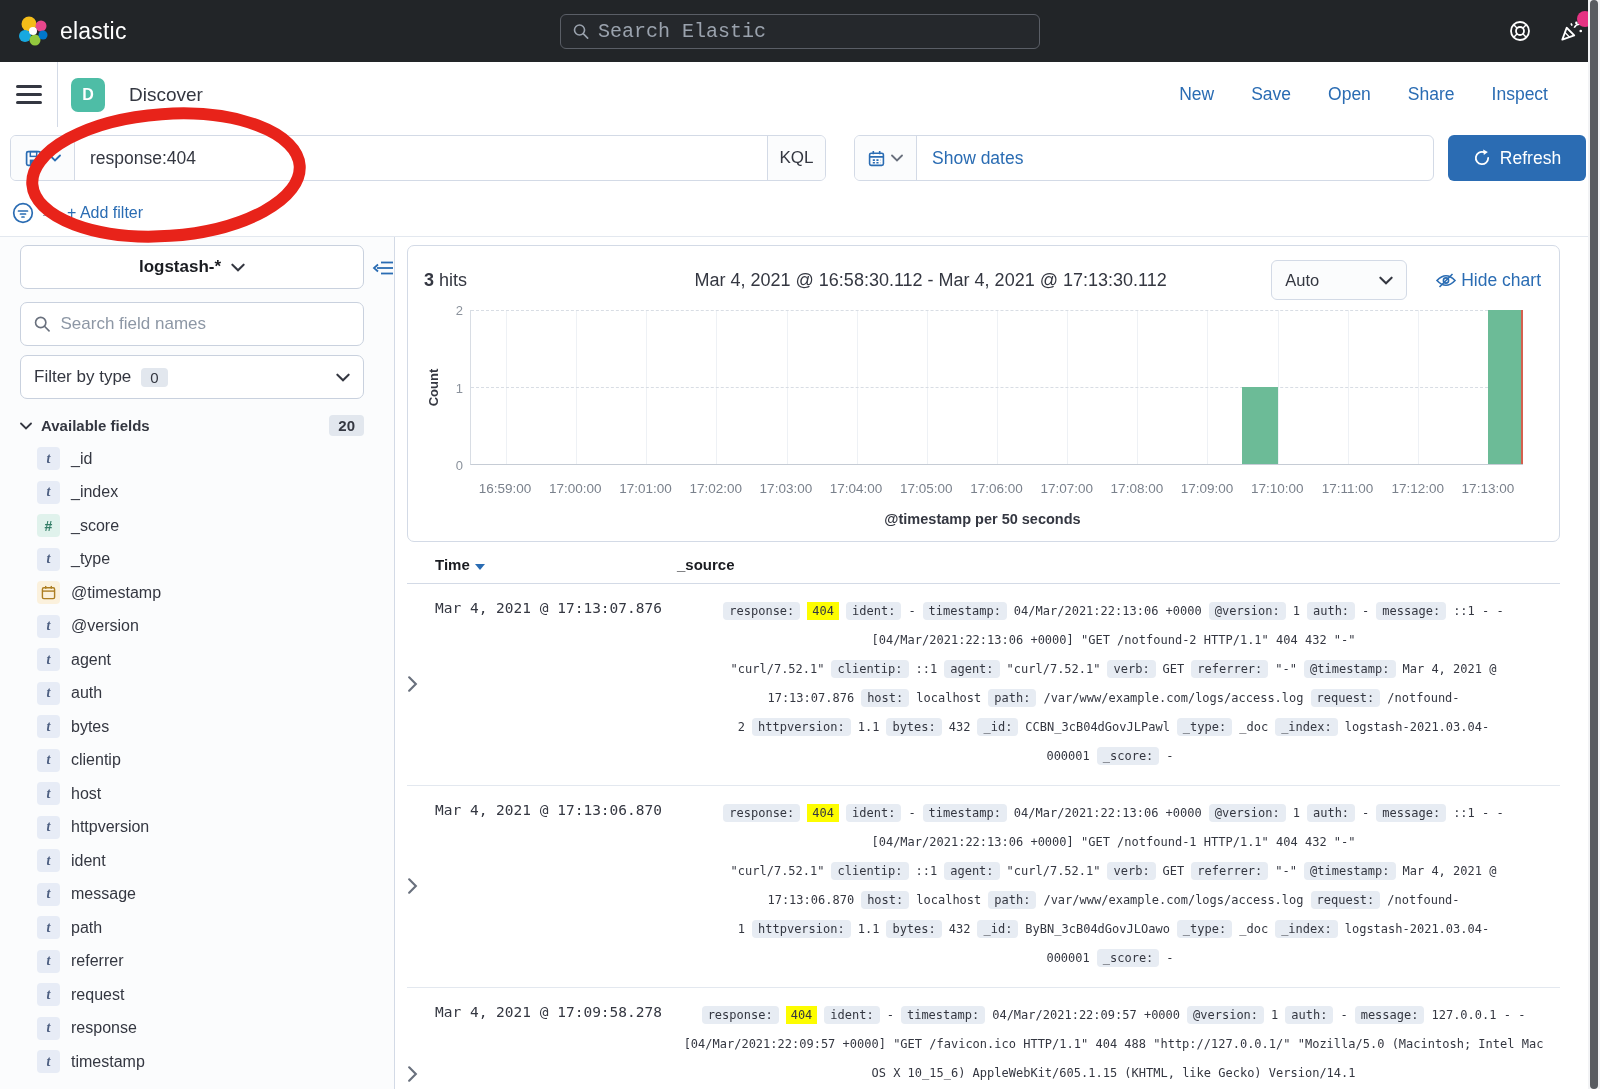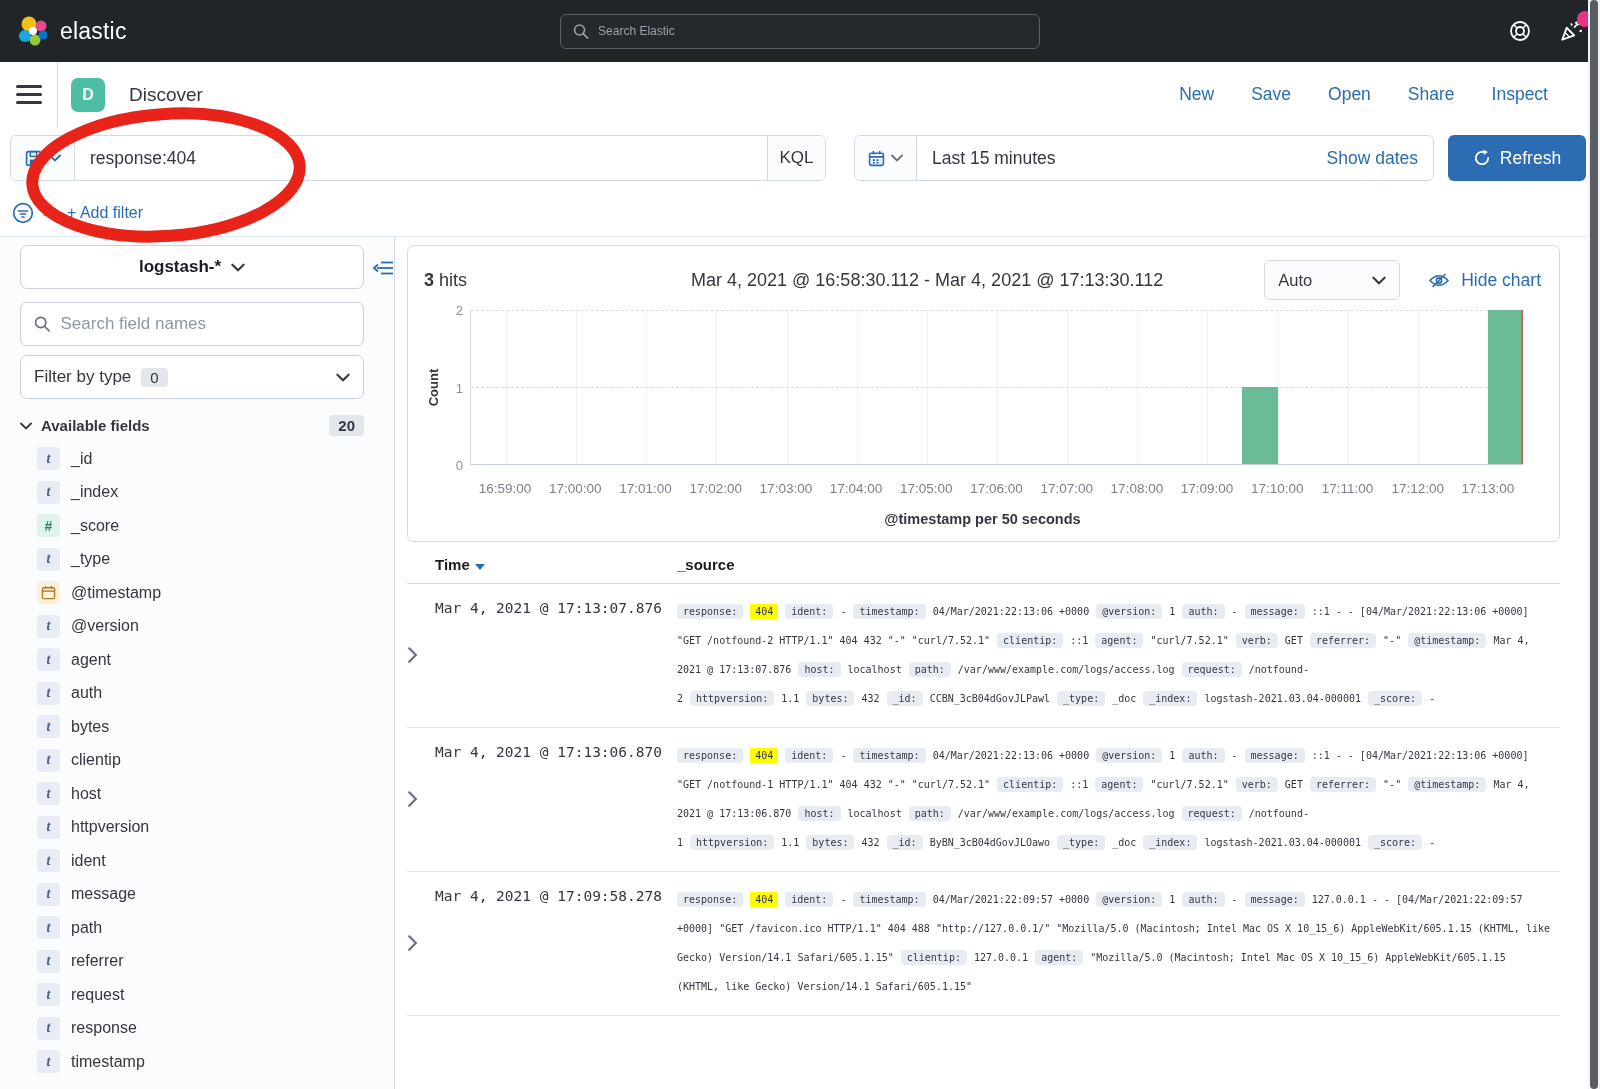--- a/index.html
+++ b/index.html
@@ -6,22 +6,22 @@
   html,body { width:1600px; height:1089px; overflow:hidden; background:#fff;
     font-family:"Liberation Sans", sans-serif; color:#343741; }
   .mono { font-family:"DejaVu Sans Mono", monospace; }
 
   
   .topbar { height:62px; background:#222528; display:flex; align-items:center; padding:0 18px; position:relative; }
   .brand { display:flex; align-items:center; gap:10px; }
   .brand-name { color:#fff; font-size:23px; font-weight:400; letter-spacing:.2px; }
   .top-search { position:absolute; left:560px; width:480px; height:35px; border:1px solid #5a5e66; border-radius:6px;
     display:flex; align-items:center; gap:9px; padding:0 12px; background:#25282c; }
-  .top-search input { background:transparent; border:none; outline:none; color:#a6adb8; font-size:12px; width:100%;
-    font-family:Liberation Sans, sans-serif; }
+  .top-search input { background:transparent; border:none; outline:none; color:#a6adb8; font-size:20px; width:100%;
+    font-family:Liberation Mono, monospace; }
   .top-search input::placeholder { color:#9aa2ad; }
   .top-icons { position:absolute; right:16px; display:flex; align-items:center; gap:26px; }
   .icon-btn { position:relative; background:none; border:none; cursor:pointer; display:flex; }
   .notif-dot { position:absolute; top:-7px; right:-9px; width:16px; height:16px; border-radius:50%; background:#e63383; }
 
   
   .appbar { height:65px; display:flex; align-items:center; background:#fff; }
   .menu-btn { width:58px; height:100%; border:none; background:none; border-right:1px solid #d3dae6; cursor:pointer;
     display:flex; align-items:center; justify-content:center; }
   .burger { width:26px; }
@@ -89,21 +89,21 @@
   .main { flex:1; padding:8px 40px 0 12px; background:#fff; min-width:0; }
   .panel { border:1px solid #d3dae6; border-radius:7px; padding:12px 18px 14px 16px; }
   .panel-head { display:flex; align-items:center; height:44px; }
   .hits { font-size:18px; width:180px; }
   .hits b { font-weight:700; }
   .head-range { flex:1; text-align:center; font-size:18px; }
   .interval-select { width:136px; height:40px; border:1px solid #d3dae6; border-radius:6px; background:#fbfcfd;
     display:flex; align-items:center; padding:0 13px; font-size:16.5px; gap:8px; cursor:pointer; margin:0 28px 0 14px;
     font-family:"Liberation Sans", sans-serif; color:#343741; }
   .interval-select .chev { margin-left:auto; }
-  .hide-chart { display:flex; align-items:center; gap:11px; color:#2a6cb3; font-size:17.5px; background:none; border:none;
+  .hide-chart { display:flex; align-items:center; gap:4px; color:#2a6cb3; font-size:17.5px; background:none; border:none;
     cursor:pointer; margin-left:auto; font-family:"Liberation Sans", sans-serif; }
 
   .chart-row { display:flex; margin-top:8px; }
   .ylab { width:20px; display:flex; align-items:center; justify-content:center; }
   .ylab span { transform:rotate(-90deg); font-size:13px; font-weight:700; white-space:nowrap; }
   .yticks { width:26px; position:relative; height:155px; }
   .yticks span { position:absolute; right:7px; transform:translateY(-50%); font-size:13px; color:#8b929c; }
   .plot { flex:1; position:relative; height:155px; border-left:1px solid #d8dde4; border-bottom:1px solid #c6ccd5;
     margin-right:18px; }
   .vgrid { position:absolute; top:0; bottom:0; width:1px; background:#eef1f5; }
@@ -119,21 +119,21 @@
   .t-head { display:flex; border-bottom:1px solid #d3dae6; padding:10px 0 9px; }
   .t-head .c-exp { width:28px; }
   .c-time { width:242px; flex:0 0 auto; }
   .c-src { flex:1; min-width:0; padding-right:10px; }
   .th-label { font-size:15px; font-weight:700; color:#1a1c21; }
   .sort-caret { display:inline-block; width:0; height:0; border-left:5px solid transparent; border-right:5px solid transparent;
     border-top:6px solid #2a6cb3; margin-left:5px; }
   .t-row { display:flex; border-bottom:1px solid #e3e8ef; padding:13px 0 14px; }
   .expander { width:28px; padding-top:3px; background:none; border:none; cursor:pointer; text-align:left; }
   .row-time { font-size:14.5px; padding-top:3px; }
-  .src-tokens { line-height:29px; font-size:10px; word-break:break-word; }
+  .src-tokens { line-height:29px; font-size:12px; word-break:break-word;text-align:center; }
   .tok-label { background:#e7ecf3; border-radius:4px; padding:2px 6px; margin-right:7px;
     font-family:"DejaVu Sans Mono", monospace; }
   .tok-text { margin-right:7px; font-family:"DejaVu Sans Mono", monospace; }
   .tok-hl { background:#fdfd00; padding:2px 5px; margin-right:7px; font-family:"DejaVu Sans Mono", monospace; }
 
   
   .scrollbar { position:fixed; right:0; top:0; width:12px; height:1089px; background:#f2f3f5; }
   .scroll-thumb { position:absolute; left:2px; top:0; width:8px; height:1089px; border-radius:4px; background:#595c61; }
 
   
@@ -230,21 +230,20 @@
         <line x1="1.5" y1="6.5" x2="14.5" y2="6.5" stroke="#2a6cb3" stroke-width="1.5"></line>
         <line x1="5" y1="1" x2="5" y2="4" stroke="#2a6cb3" stroke-width="1.5"></line>
         <line x1="11" y1="1" x2="11" y2="4" stroke="#2a6cb3" stroke-width="1.5"></line>
         <line x1="4.5" y1="9.5" x2="11.5" y2="9.5" stroke="#2a6cb3" stroke-width="1.5" stroke-dasharray="2 1.4"></line>
         <line x1="4.5" y1="12" x2="11.5" y2="12" stroke="#2a6cb3" stroke-width="1.5" stroke-dasharray="2 1.4"></line>
       </svg>
       <svg width="12" height="8" viewBox="0 0 12 8">
         <polyline points="1,1.5 6,6.5 11,1.5" fill="none" stroke="#69707d" stroke-width="1.8" stroke-linecap="round"></polyline>
       </svg>
     </button>
-    <div class="q-range">Last 15 minutes</div>
     <button class="q-showdates">Show dates</button>
   </div>
   <button class="refresh-btn">
     <svg width="18" height="18" viewBox="0 0 16 16">
       <path d="M13.5 8 A5.5 5.5 0 1 1 9.5 2.7" fill="none" stroke="#fff" stroke-width="1.6" stroke-linecap="round"></path>
       <polygon points="9,0.5 13.2,2.6 9.6,5.4" fill="#fff"></polygon>
     </svg>
     <span>Refresh</span>
   </button>
 </div>

